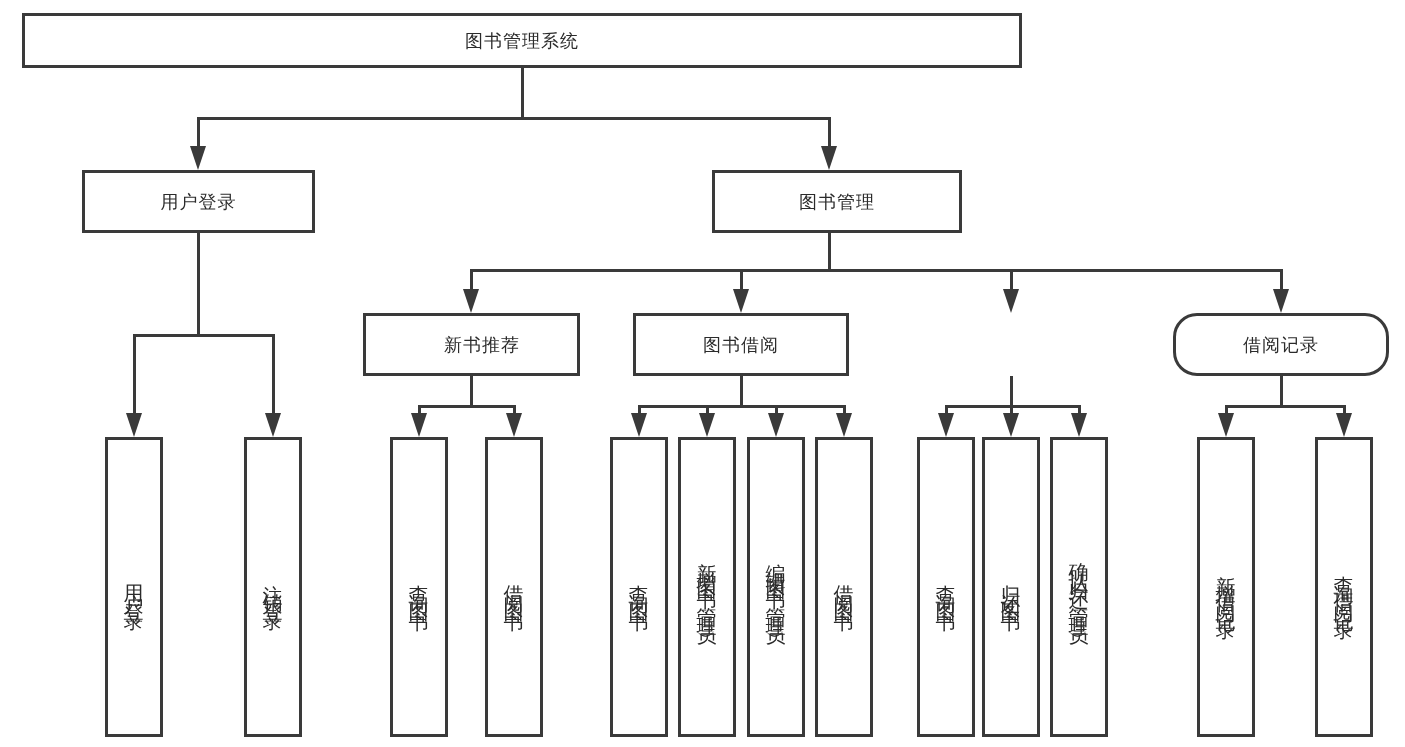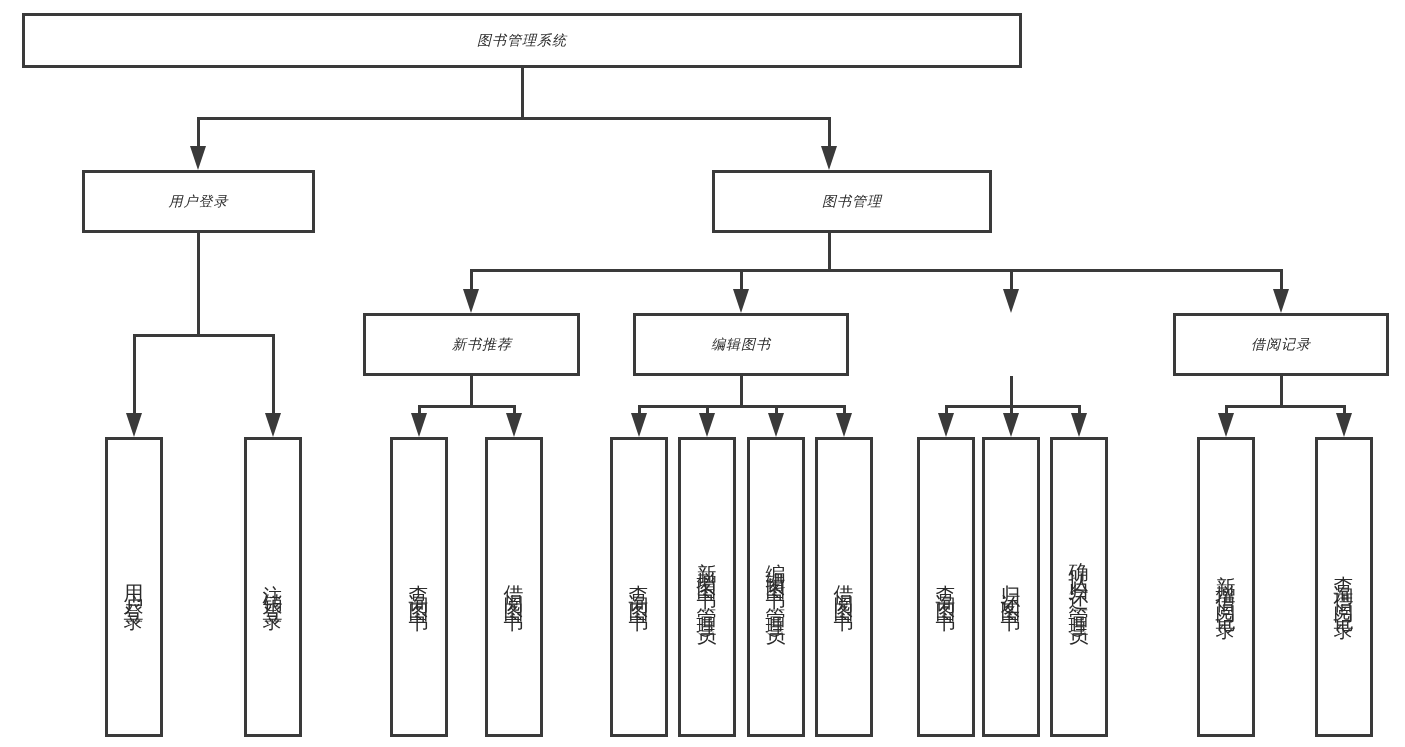--- a/index.html
+++ b/index.html
@@ -7,21 +7,21 @@
     position:relative;width:1405px;height:747px;background:#ffffff;
     font-family:"Liberation Sans","DejaVu Sans",sans-serif;
     color:#2b2b2b;overflow:hidden;
   }
   .node{
     position:absolute;box-sizing:border-box;
     border:3px solid #3a3a3a;background:#ffffff;
     display:flex;align-items:center;justify-content:center;
     text-align:center;
   }
-  .h-node{font-size:14px;letter-spacing:1px;font-style:italic;}
+  .h-node{font-size:18px;letter-spacing:1px;}
   .leaf{
     writing-mode:vertical-rl;
     font-size:20px;letter-spacing:9px;line-height:1;
     width:58px;height:300px;top:437px;
   }
   .vline{position:absolute;width:3px;background:#3a3a3a;}
   .hline{position:absolute;height:3px;background:#3a3a3a;}
   .arrowhead{
     position:absolute;width:0;height:0;
     border-left:8px solid transparent;border-right:8px solid transparent;
@@ -42,21 +42,21 @@
   <div>
     <div class="vline" style="left:521px;top:66px;height:52px;"></div>
     <div class="hline" style="left:197px;top:117px;width:634px;"></div>
     <div class="vline" style="left:197px;top:117px;height:29px;"></div>
     <div class="arrowhead" style="left:190px;top:146px;"></div>
     <div class="vline" style="left:828px;top:117px;height:29px;"></div>
     <div class="arrowhead" style="left:821px;top:146px;"></div>
   </div>
 
   <div class="node h-node" style="left:82px;top:170px;width:233px;height:63px;">用户登录</div>
-  <div class="node h-node" style="left:712px;top:170px;width:280px;height:63px;">图书管理</div>
+  <div class="node h-node" style="left:712px;top:170px;width:250px;height:63px;">图书管理</div>
 
   <div>
     <div class="vline" style="left:197px;top:233px;height:103px;"></div>
     <div class="hline" style="left:133px;top:334px;width:142px;"></div>
     <div class="vline" style="left:133px;top:334px;height:79px;"></div>
     <div class="arrowhead" style="left:126px;top:413px;"></div>
     <div class="vline" style="left:272px;top:334px;height:79px;"></div>
     <div class="arrowhead" style="left:265px;top:413px;"></div>
   </div>
 
@@ -67,22 +67,22 @@
     <div class="arrowhead" style="left:463px;top:289px;"></div>
     <div class="vline" style="left:740px;top:269px;height:20px;"></div>
     <div class="arrowhead" style="left:733px;top:289px;"></div>
     <div class="vline" style="left:1010px;top:269px;height:20px;"></div>
     <div class="arrowhead" style="left:1003px;top:289px;"></div>
     <div class="vline" style="left:1280px;top:269px;height:20px;"></div>
     <div class="arrowhead" style="left:1273px;top:289px;"></div>
   </div>
 
   <div class="node h-node" style="left:363px;top:313px;width:217px;height:63px;padding-left:21px;">新书推荐</div>
-  <div class="node h-node" style="left:633px;top:313px;width:216px;height:63px;">编辑图书</div>
-  <div class="node h-node" style="left:1173px;top:313px;width:216px;height:63px;">借阅记录</div>
+  <div class="node h-node" style="left:633px;top:313px;width:216px;height:63px;">图书借阅</div>
+  <div class="node h-node" style="left:1173px;top:313px;width:216px;height:63px;border-radius:24px;">借阅记录</div>
 
   <div>
     <div class="vline" style="left:470px;top:376px;height:31px;"></div>
     <div class="hline" style="left:418px;top:405px;width:97px;"></div>
     <div class="vline" style="left:418px;top:405px;height:8px;"></div>
     <div class="arrowhead" style="left:411px;top:413px;"></div>
     <div class="vline" style="left:513px;top:405px;height:8px;"></div>
     <div class="arrowhead" style="left:506px;top:413px;"></div>
   </div>
 

